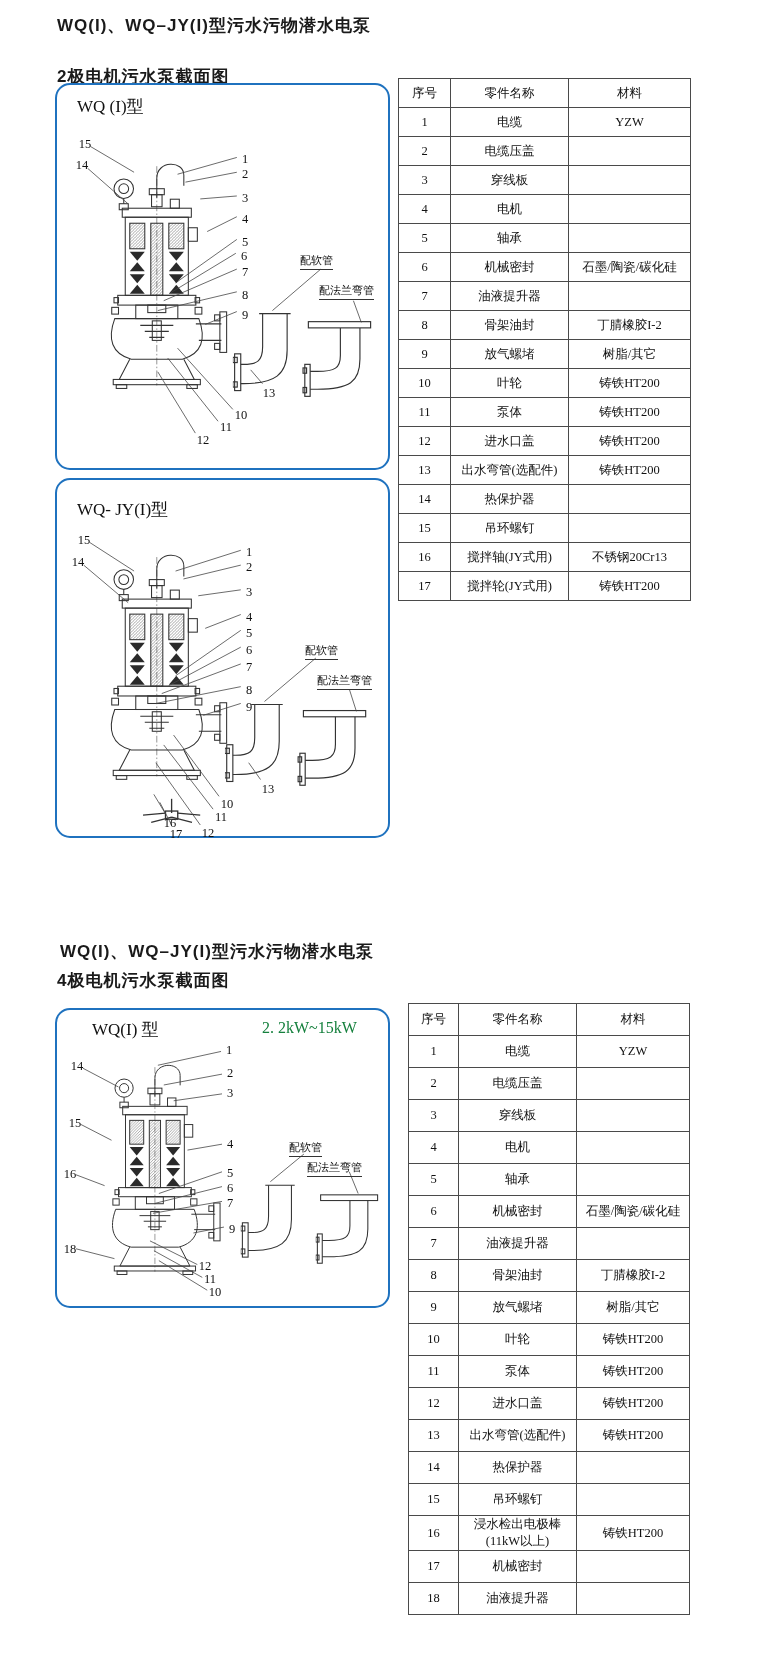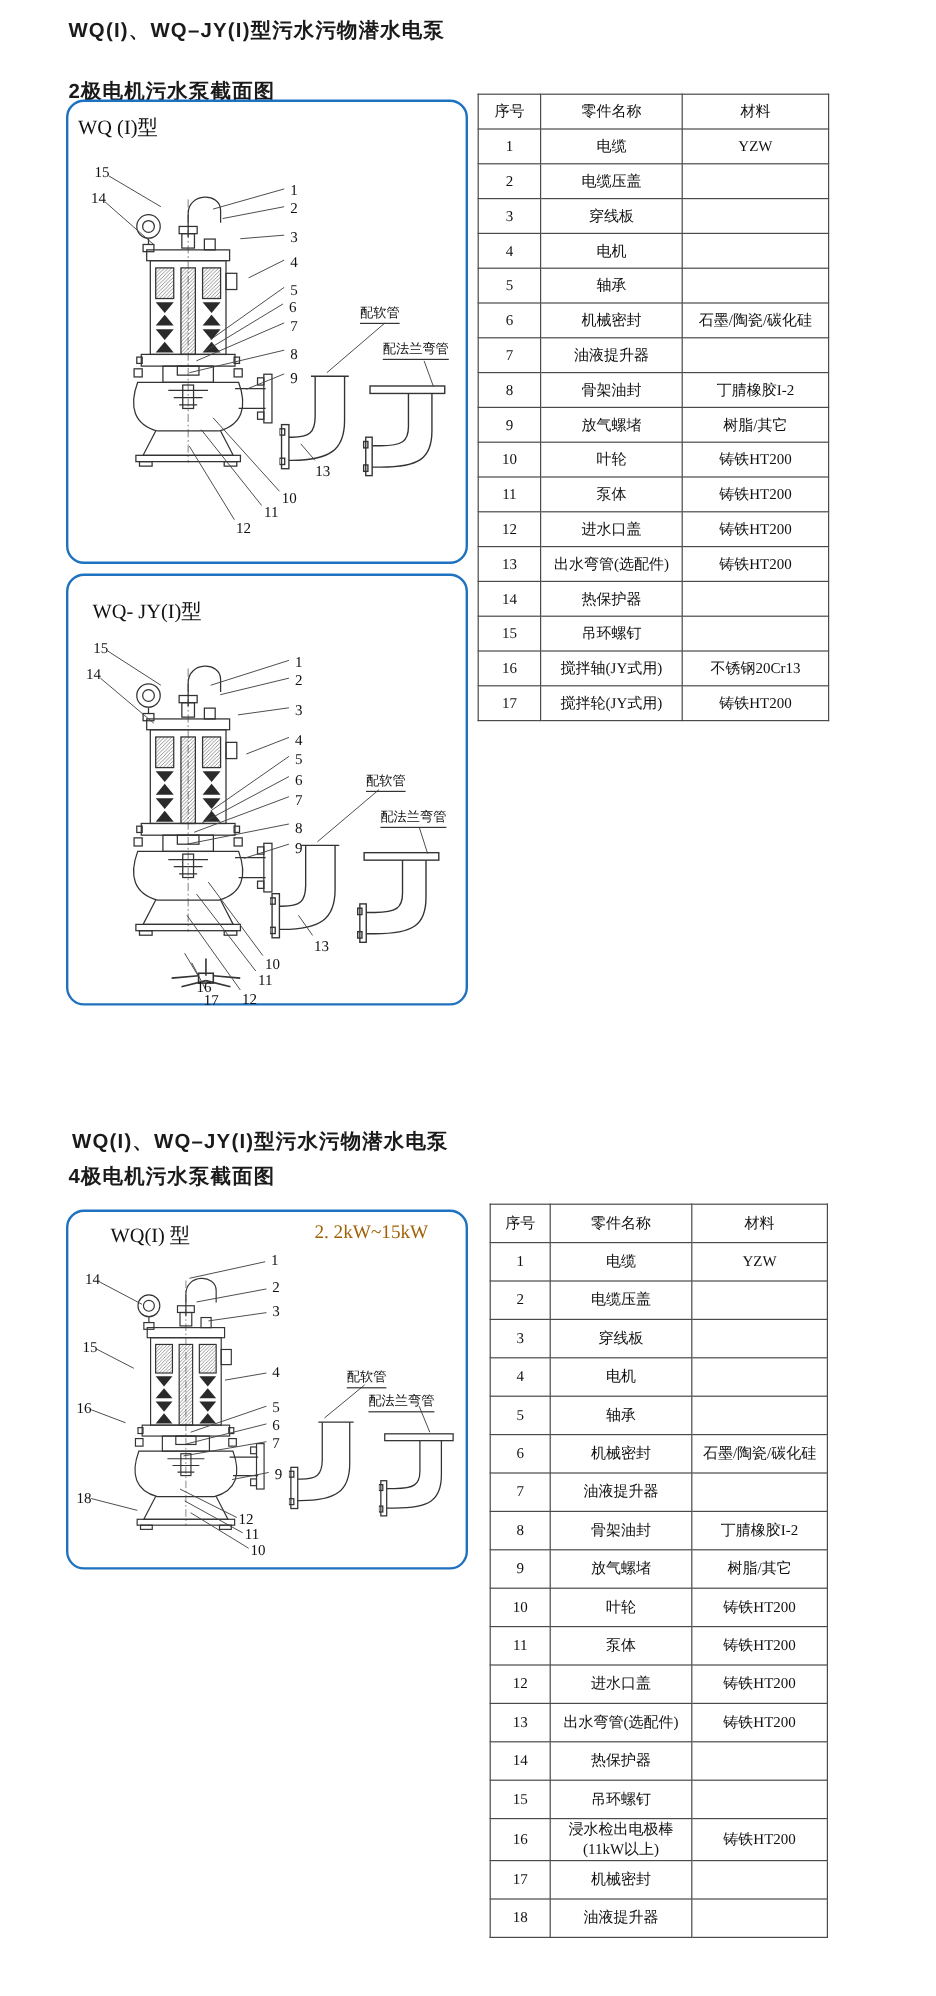--- a/index.html
+++ b/index.html
@@ -6,21 +6,21 @@
   * { margin:0; padding:0; box-sizing:border-box; }
   html,body { background:#fff; }
   body { width:780px; height:1663px; position:relative; overflow:hidden;
          font-family:"Liberation Sans", sans-serif; color:var(--ink); }
   .sec-title { position:absolute; font-weight:bold; font-size:17px; letter-spacing:1px; color:#1a1a1a; }
   .dbox { position:absolute; border:2.5px solid var(--blue); border-radius:15px; background:#fff; }
   .dbox svg.art { position:absolute; inset:0; width:100%; height:100%; }
   .dlabel { position:absolute; font-family:"Liberation Serif","DejaVu Serif",serif;
             font-size:17px; color:#111; white-space:nowrap; }
   .power { position:absolute; font-family:"Liberation Serif","DejaVu Serif",serif;
-           font-size:16px; color:#a16207; white-space:nowrap; }
+           font-size:16px; color:#15803d; white-space:nowrap; }
   .co { position:absolute; font-family:"Liberation Serif","DejaVu Serif",serif;
         font-size:12.5px; color:#111; transform:translate(-50%,-50%); line-height:1; }
   .pipe-label { position:absolute; font-family:"Liberation Serif","DejaVu Serif",serif;
                 font-size:11px; color:#111; border-bottom:1px solid #333; padding-bottom:1px;
                 white-space:nowrap; }
   table.parts { position:absolute; border-collapse:collapse; table-layout:fixed;
                 font-family:"Liberation Serif","DejaVu Serif",serif; font-size:12.5px; color:#111; }
   table.parts th, table.parts td { border:1px solid var(--tline); text-align:center;
                 vertical-align:middle; font-weight:normal; white-space:pre-line; padding:0 2px; }
   table.t1 { left:398px; top:78px; width:292px; }
@@ -141,21 +141,21 @@
         <line x1="182" y1="209" x2="102" y2="228"></line>
       <line x1="182" y1="229" x2="150" y2="242"></line>
         <line x1="208" y1="302" x2="196" y2="288"></line>
       <line x1="178" y1="328" x2="122" y2="266"></line>
         <line x1="163" y1="340" x2="112" y2="276"></line>
       <line x1="140" y1="352" x2="102" y2="290"></line>
       <line x1="267" y1="186" x2="218" y2="228"></line>
         <line x1="300" y1="218" x2="308" y2="240"></line>
     </g>
   </svg>
-  <div class="dlabel" style="left:8px; top:10px;">WQ (I)型</div>
+  <div class="dlabel" style="left:20px; top:10px;">WQ (I)型</div>
   <span class="co" style="left:28px; top:59px;">15</span>
   <span class="co" style="left:25px; top:80px;">14</span>
   <span class="co" style="left:188px; top:74px;">1</span>
   <span class="co" style="left:188px; top:89px;">2</span>
   <span class="co" style="left:188px; top:113px;">3</span>
   <span class="co" style="left:188px; top:134px;">4</span>
   <span class="co" style="left:188px; top:157px;">5</span>
   <span class="co" style="left:187px; top:171px;">6</span>
   <span class="co" style="left:188px; top:187px;">7</span>
   <span class="co" style="left:188px; top:210px;">8</span>

